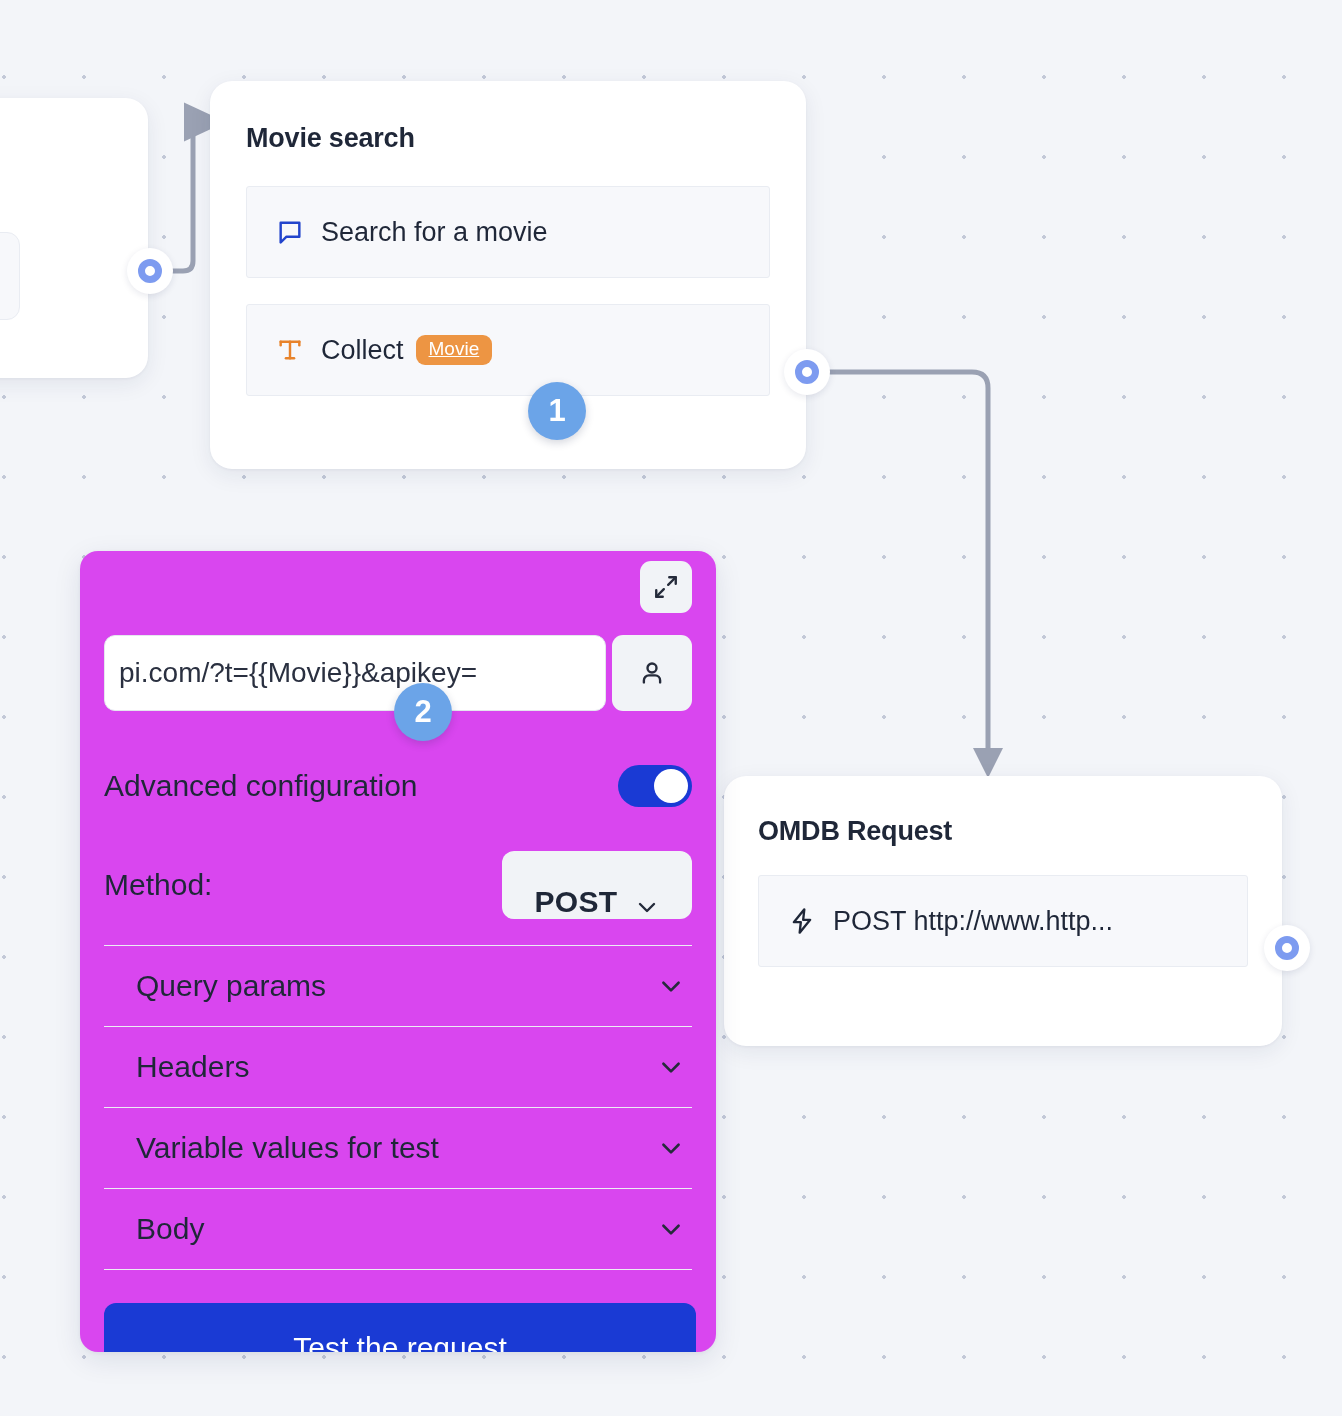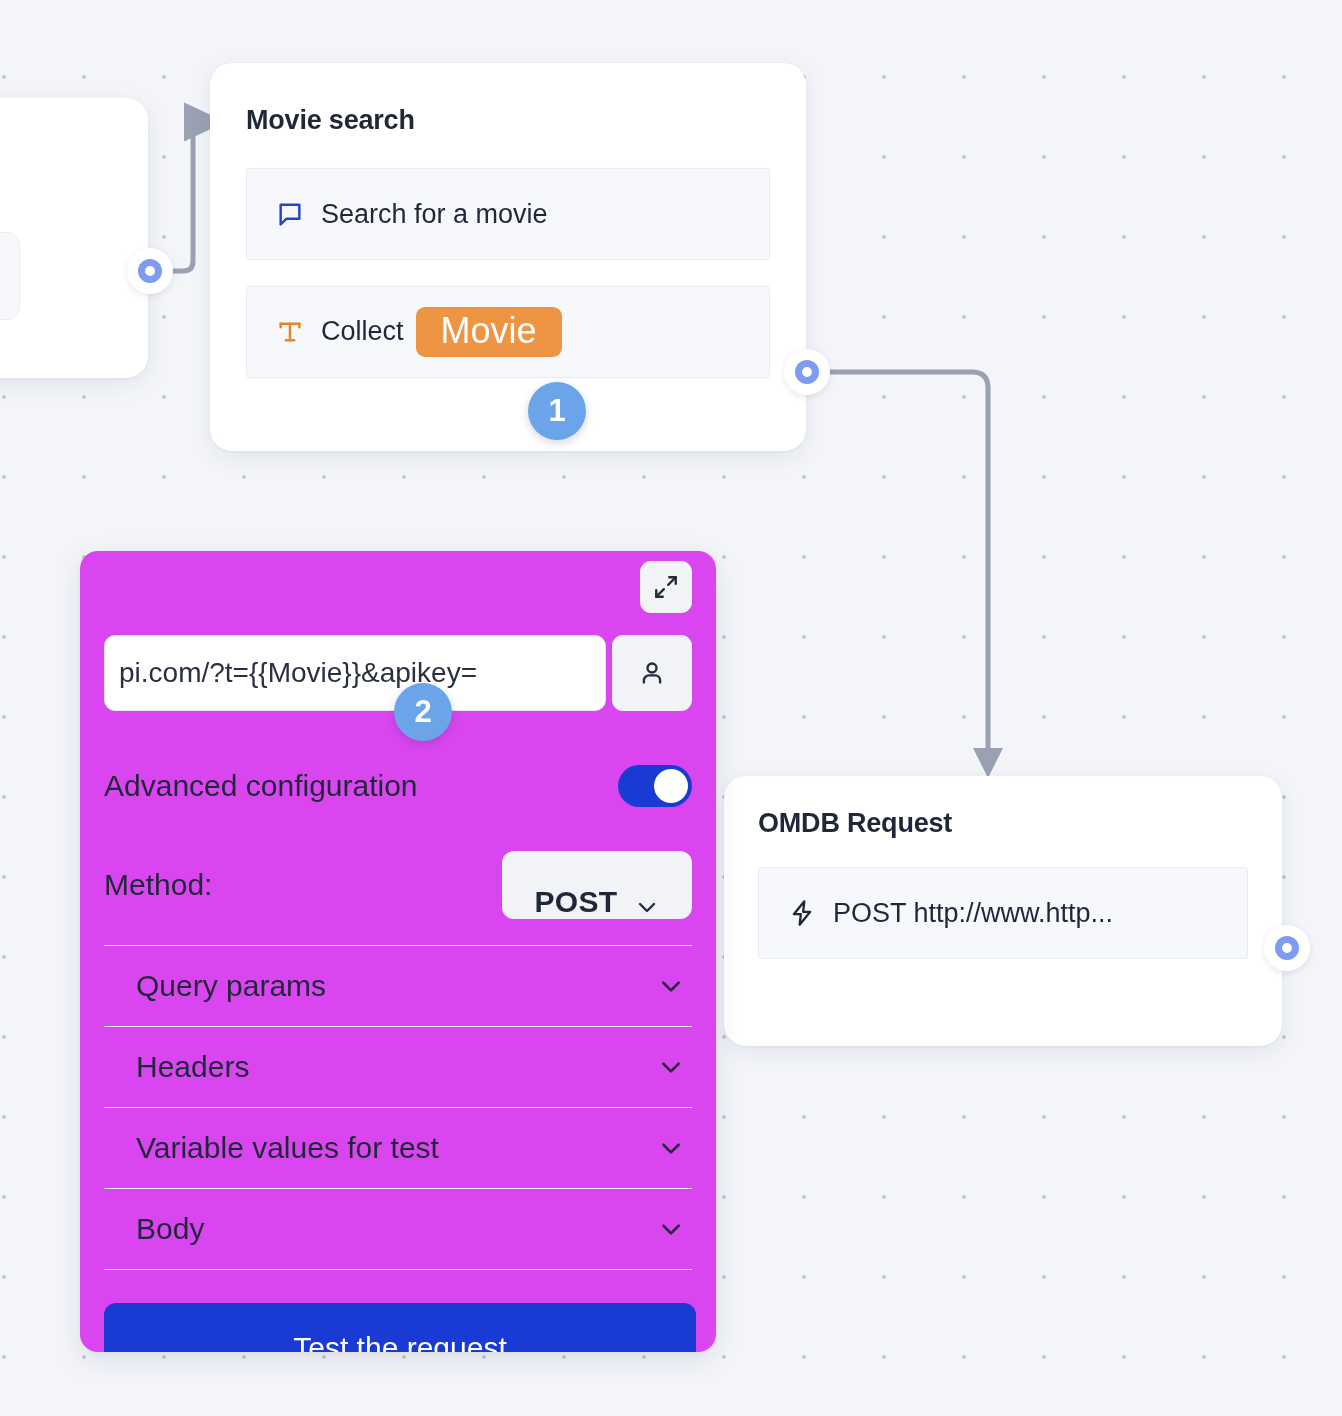--- a/index.html
+++ b/index.html
@@ -129,49 +129,50 @@
     width: 152px;
     height: 88px;
     background: #f7f8fb;
     border: 1px solid #e9ecf2;
     border-radius: 13px;
   }
 
   
   #node-movie-search {
     left: 210px;
-    top: 63px;
+    top: 81px;
     width: 596px;
     height: 388px;
     padding: 42px 36px;
   }
   #node-movie-search .node-title { margin-bottom: 32px; }
   #node-movie-search .node-row {
     height: 92px;
     padding: 0 28px;
     margin-bottom: 26px;
   }
 
   .chip {
     background: #ed9543;
     color: #ffffff;
     border-radius: 9px;
-    padding: 3px 25px 6px;
-    font-size: 36px;
+    padding: 3px 13px 6px;
+    font-size: 19px;
     line-height: 1.15;
     display: inline-block;
+    text-decoration: underline;
   }
 
   
   #node-omdb {
     left: 724px;
     top: 776px;
     width: 558px;
     height: 270px;
-    padding: 32px 34px;
+    padding: 40px 34px;
   }
   #node-omdb .node-title { margin-bottom: 28px; }
   #node-omdb .node-row {
     height: 92px;
     padding: 0 28px;
   }
 
   
   #config-panel {
     position: absolute;

